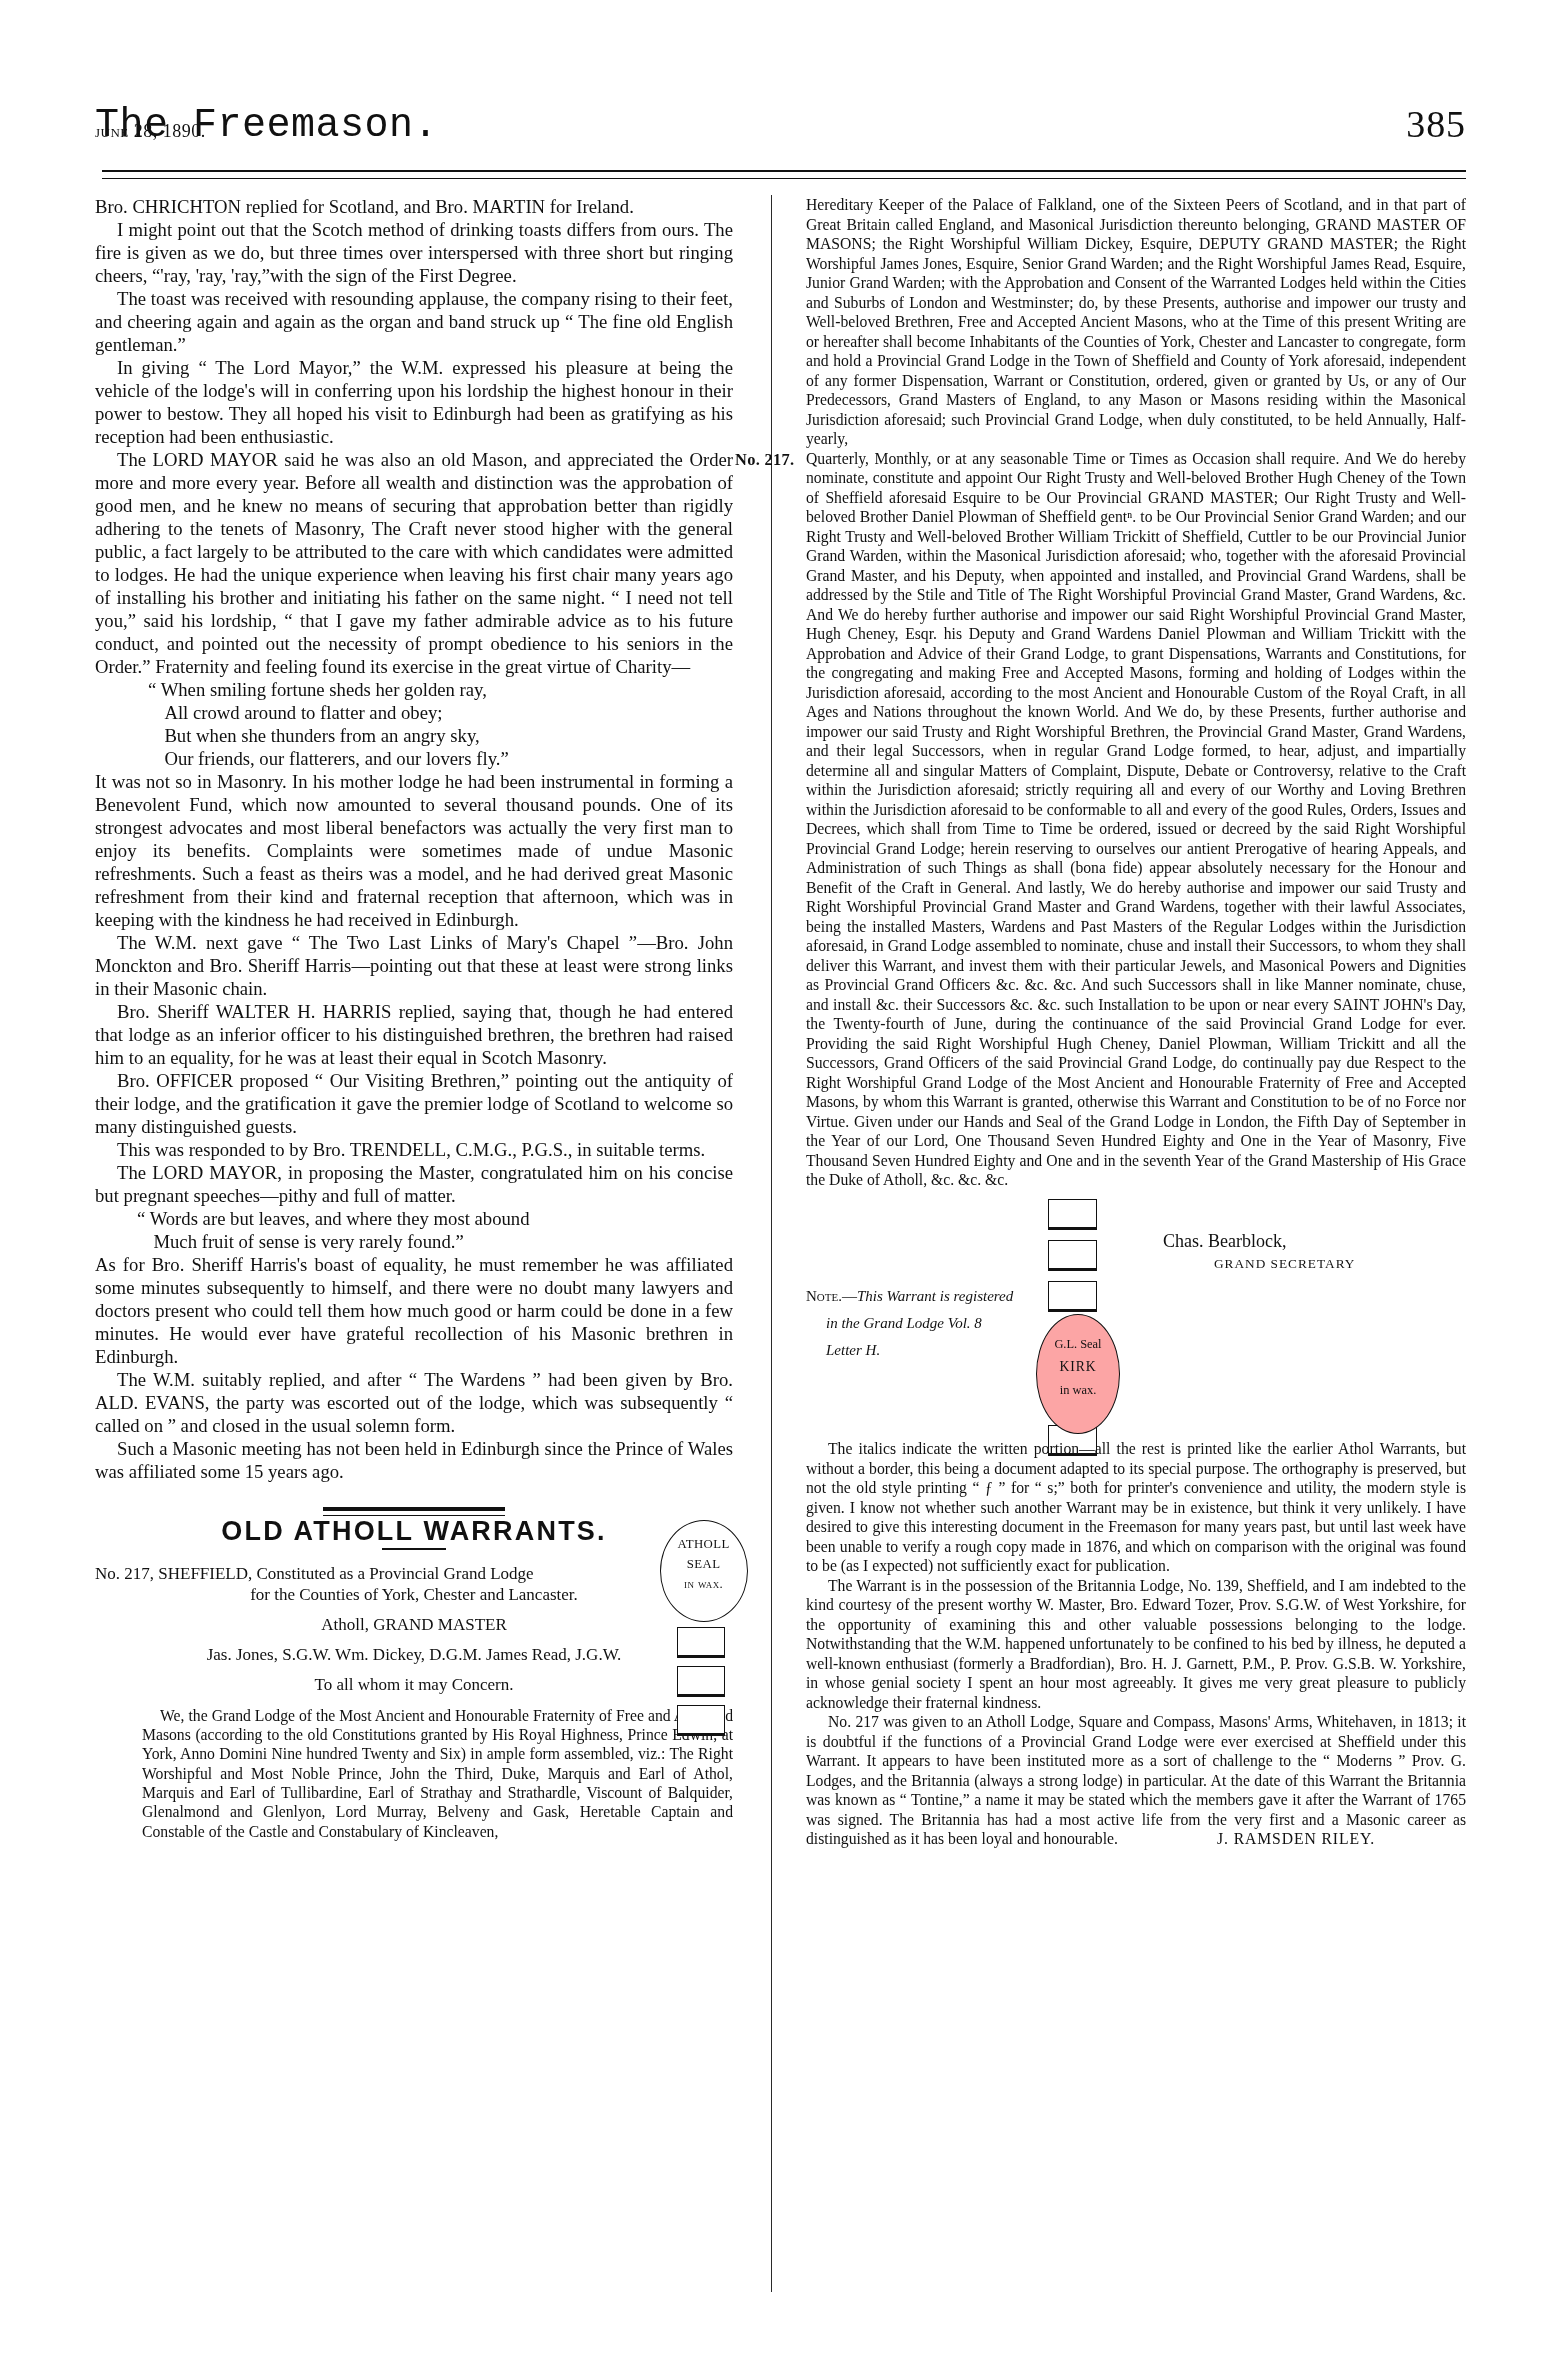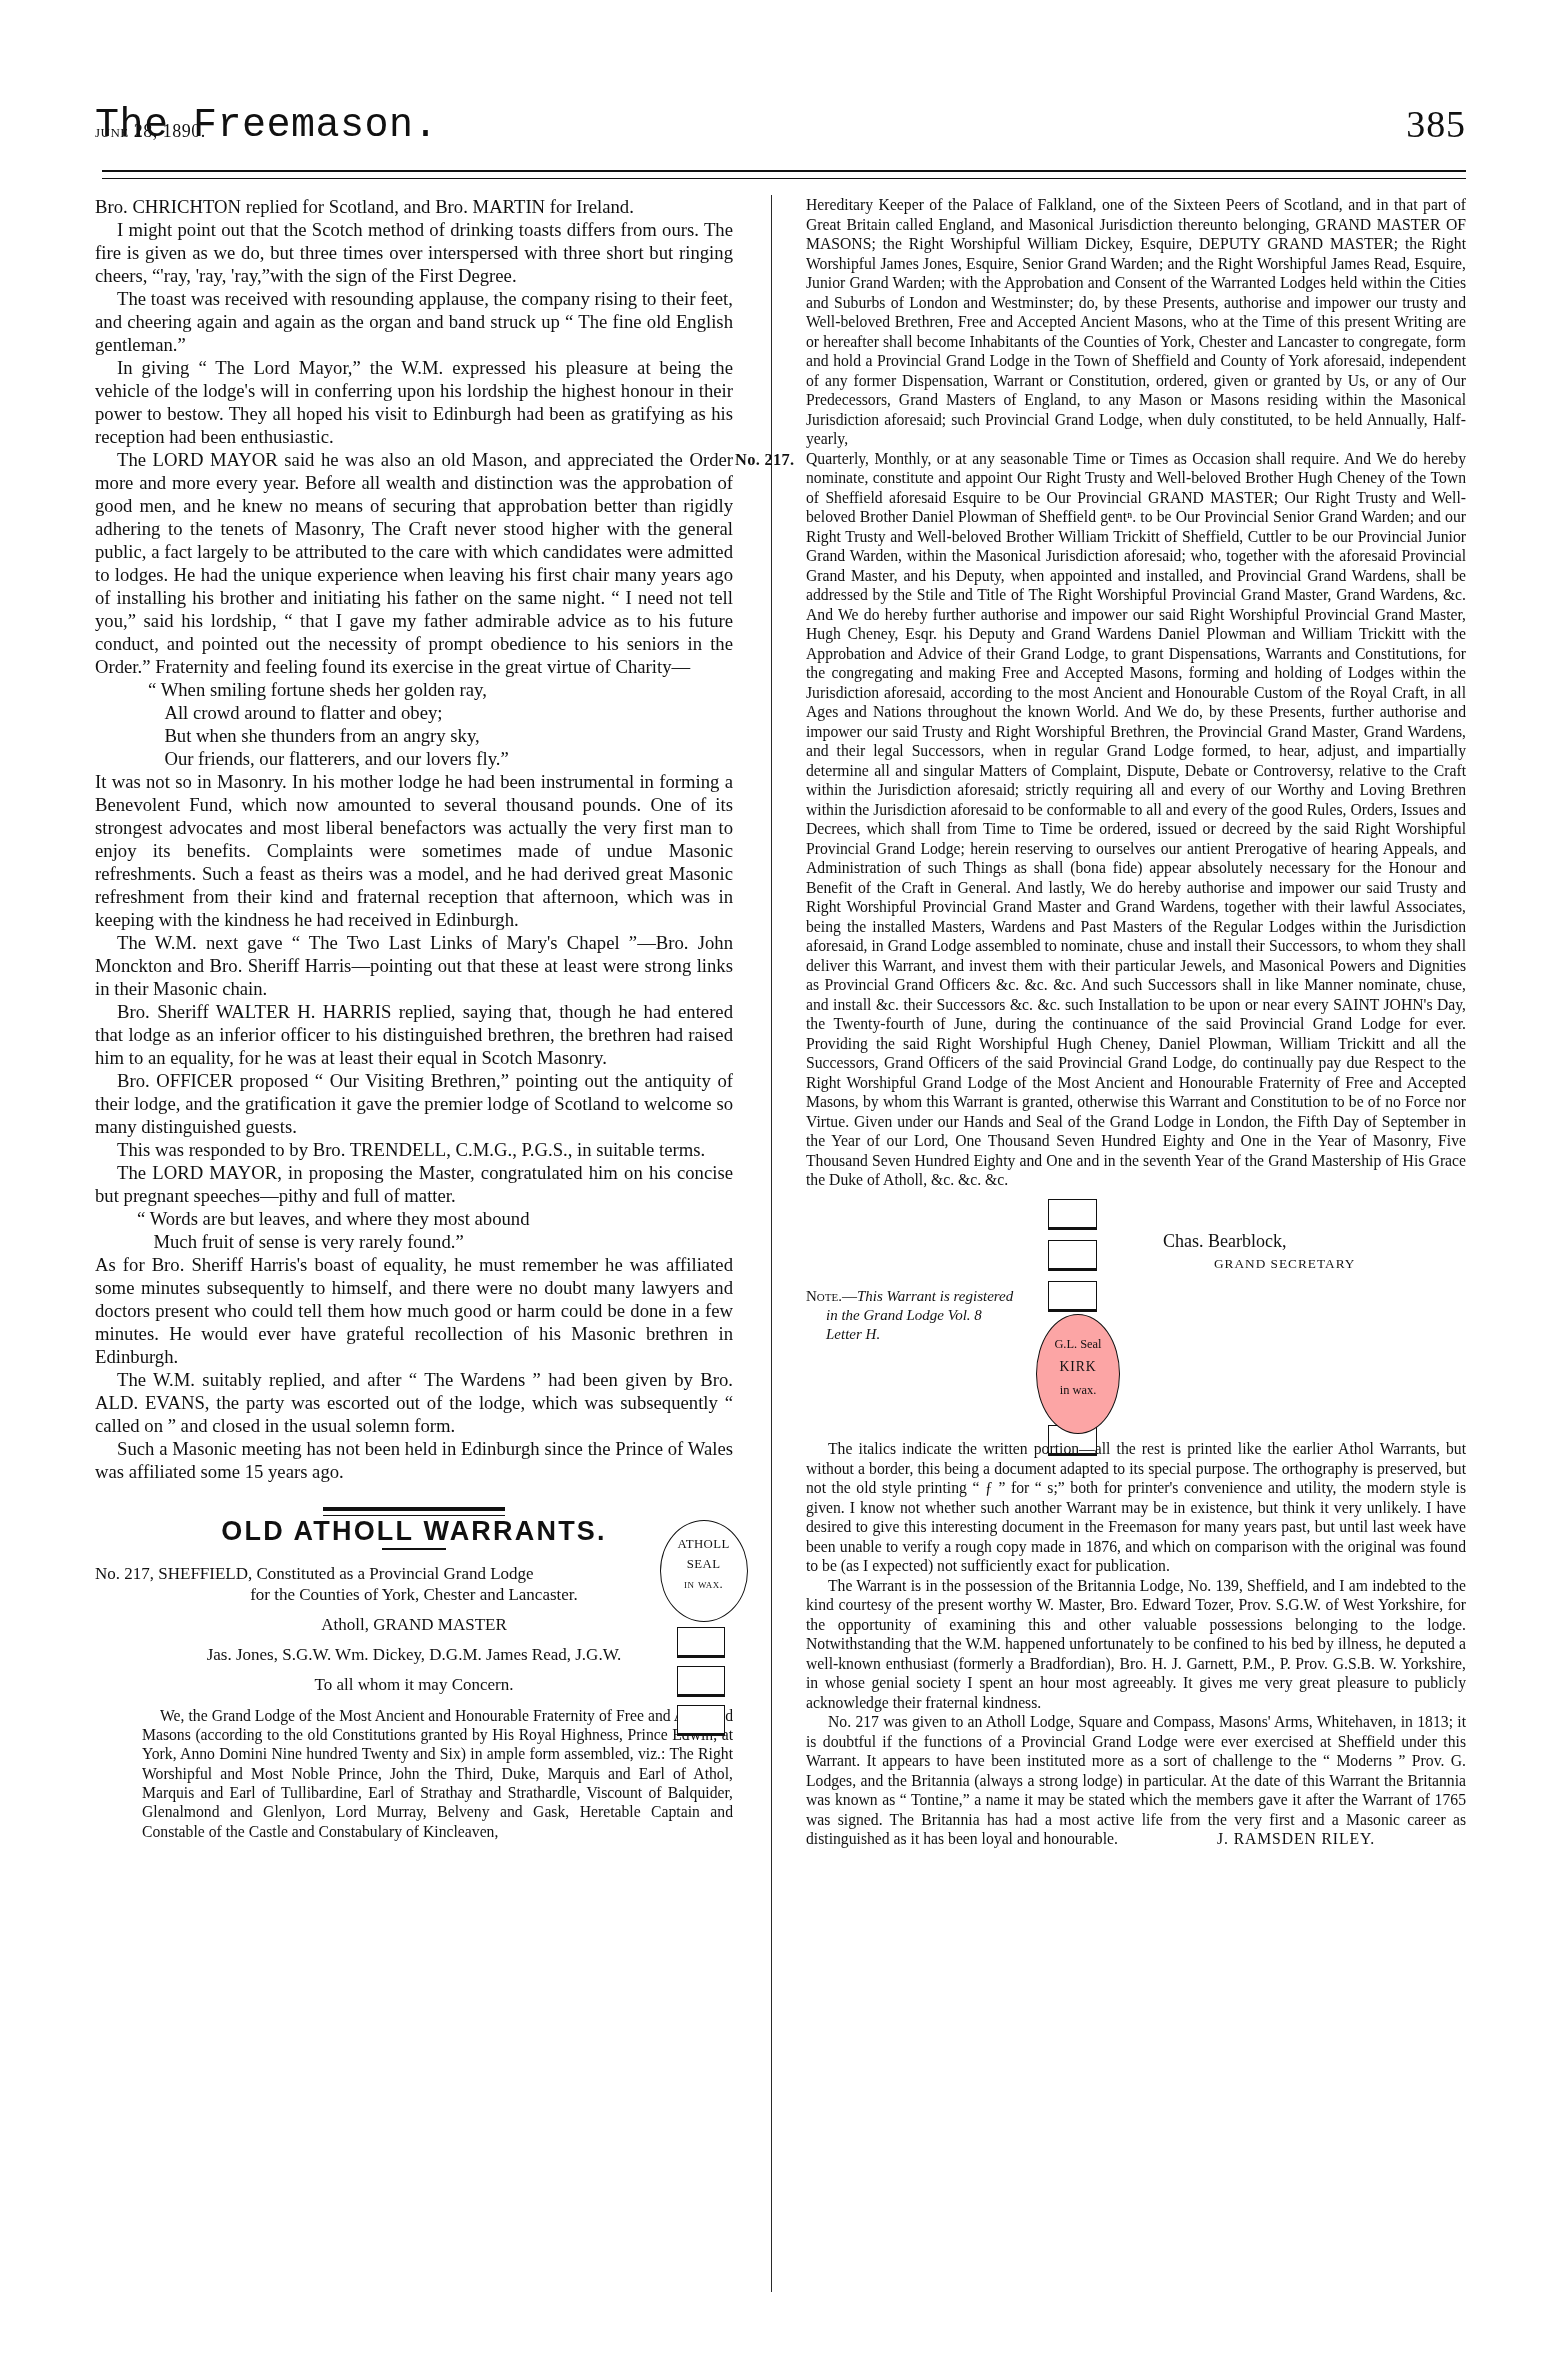--- a/index.html
+++ b/index.html
@@ -260,21 +260,21 @@
     line-height: 19px;
     text-align: left;
     text-indent: 0;
   }
   .note .lbl {
     font-style: normal;
     font-variant: small-caps;
     text-transform: lowercase;
   }
   .note .lbl .c1 { text-transform: uppercase; }
-  .note .l2 { display: block; padding-left: 20px; }
+  .note .l2 { display: block; padding-left: 20px; margin-top: 8px; }
 
   .commentary {
     margin-top: 5.5px;
     font-size: 15.7px;
     line-height: 19.5px;
   }
   .signoff {
     display: block;
     text-align: right;
     padding-right: 91px;

